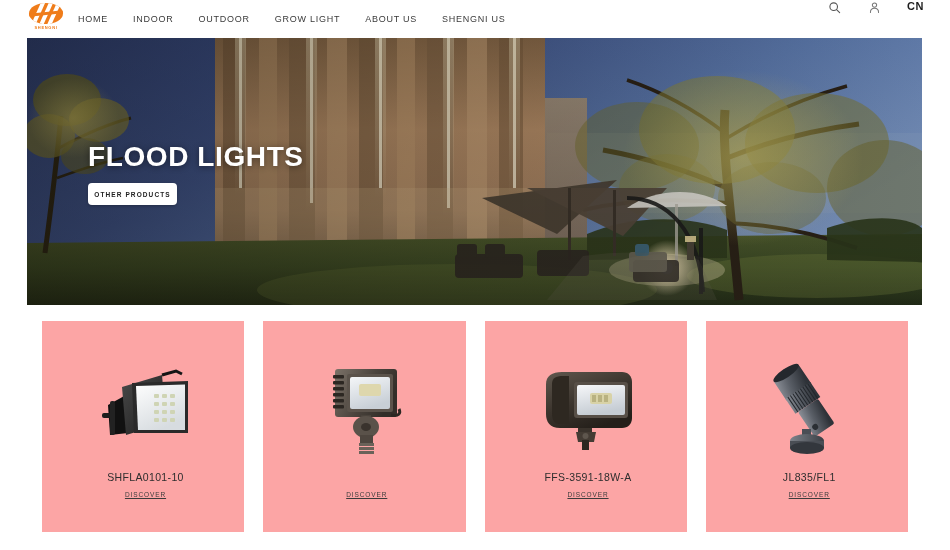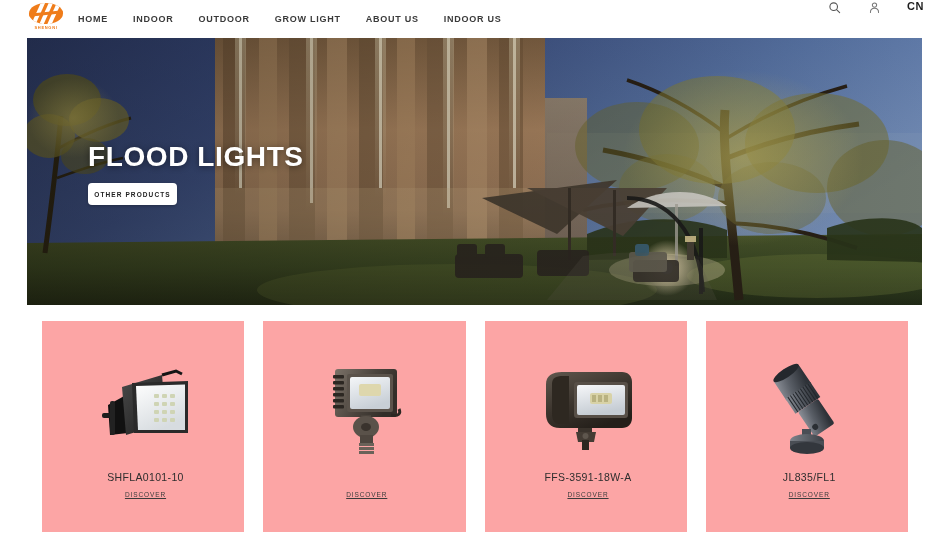--- a/index.html
+++ b/index.html
@@ -53,21 +53,20 @@
     font-weight: bold;
     margin-top: 1px;
     white-space: nowrap;
   }
 
   .nav {
     position: absolute; left: 78px; top: 0;
     height: 37px;
     display: flex; align-items: center;
     gap: 25px;
-    font-weight: bold;
   }
   .nav-item {
     font-size: 9px;
     letter-spacing: 0.75px;
     color: #3a3a3a;
     white-space: nowrap;
     cursor: pointer;
   }
 
   .header-right {
@@ -195,21 +194,21 @@
     </div>
     <div class="logo-text">SHENGNI</div>
   </div>
 
   <nav class="nav">
     <div class="nav-item">HOME</div>
     <div class="nav-item">INDOOR</div>
     <div class="nav-item">OUTDOOR</div>
     <div class="nav-item">GROW LIGHT</div>
     <div class="nav-item">ABOUT US</div>
-    <div class="nav-item">INDOOR US</div>
+    <div class="nav-item">SHENGNI US</div>
   </nav>
 
   <div class="header-right">
     <div class="icon-btn">
       <svg width="13" height="13" viewBox="0 0 24 24" fill="none" stroke="#555" stroke-width="2">
         <circle cx="10.5" cy="10.5" r="7"></circle>
         <line x1="15.8" y1="15.8" x2="21.5" y2="21.5" stroke-linecap="round"></line>
       </svg>
     </div>
     <div class="icon-btn">

